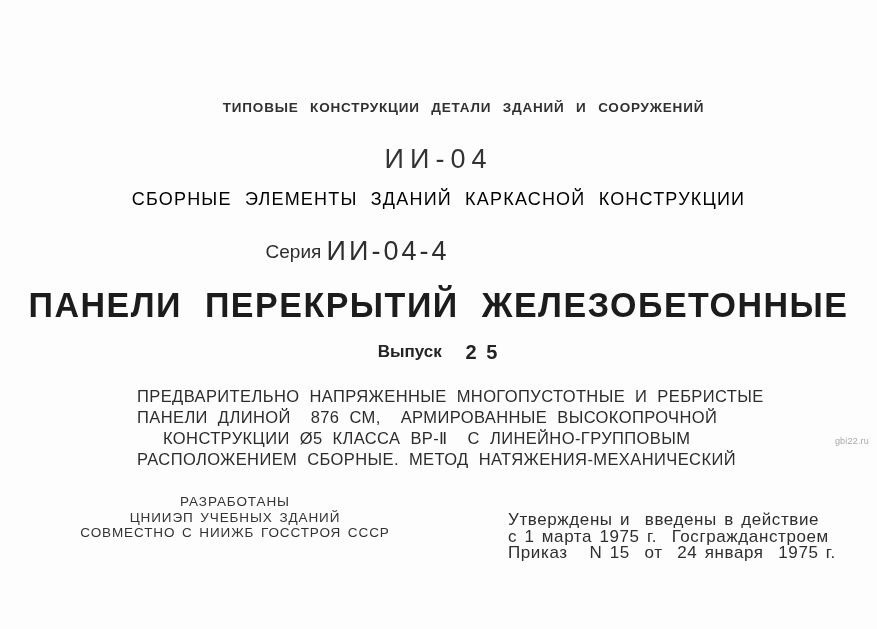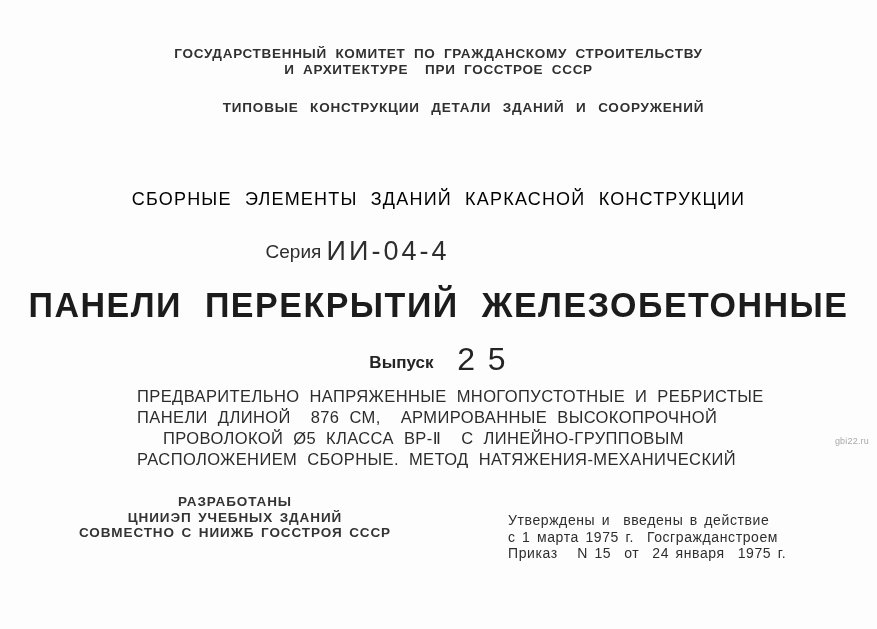--- a/index.html
+++ b/index.html
@@ -98,22 +98,22 @@
   
   .issue {
     position: absolute;
     top: 341px; left: 0; width: 877px;
     text-align: center;
     font-size: 17px;
     font-weight: bold;
     color: #242424;
   }
   .issue .number {
-    font-size: 32px;
-    font-weight: 400;
+    font-size: 20px;
+    font-weight: 700;
     letter-spacing: 2px;
     vertical-align: -2px;
     margin-left: 19px;
   }
 
   
   .desc {
     position: absolute;
     top: 378px; left: 137px; width: 625px;
     font-size: 16.5px;
@@ -127,76 +127,73 @@
 
   
   .developed {
     position: absolute;
     top: 494px; left: 65px; width: 340px;
     text-align: center;
     font-size: 13.5px;
     line-height: 15.5px;
     letter-spacing: 0.9px;
     word-spacing: 2px;
-    font-weight: bold;
+    font-weight: normal;
     color: #333333;
   }
 
   
   .approval {
     position: absolute;
     top: 512px; left: 508px;
-    font-size: 14px;
+    font-size: 17px;
     line-height: 16.5px;
     letter-spacing: 0.6px;
     word-spacing: 2px;
     color: #2e2e2e;
   }
 
   
   .watermark {
     position: absolute;
     top: 436px; right: 8px;
     font-size: 9px;
     color: #a8a8a8;
     letter-spacing: 0.2px;
   }
 </style>
 </head>
 <body>
 
 <div class="page">
 
-  <div class="org">
-    <div class="line">ГОСУДАРСТВЕННЫЙ КОМИТЕТ ПО ГРАЖДАНСКОМУ СТРОИТЕЛЬСТВУ</div>
-    <div class="line">И АРХИТЕКТУРЕ  ПРИ ГОССТРОЕ СССР</div>
-  </div>
 
   <div class="series-type line">ТИПОВЫЕ КОНСТРУКЦИИ ДЕТАЛИ ЗДАНИЙ И СООРУЖЕНИЙ</div>
 
+  <div class="code line">ИИ-04</div>
 
   <div class="subtitle line">СБОРНЫЕ ЭЛЕМЕНТЫ ЗДАНИЙ КАРКАСНОЙ КОНСТРУКЦИИ</div>
 
   <div class="series-line">
     <span>Серия</span>
     <span> </span>
     <span class="number">ИИ-04-4</span>
   </div>
 
   <div class="main-title line">ПАНЕЛИ ПЕРЕКРЫТИЙ ЖЕЛЕЗОБЕТОННЫЕ</div>
 
   <div class="issue">
     <span>Выпуск</span>
     <span class="number line">2 5</span>
   </div>
 
   <div class="desc">
     <div class="line">ПРЕДВАРИТЕЛЬНО НАПРЯЖЕННЫЕ МНОГОПУСТОТНЫЕ И РЕБРИСТЫЕ</div>
     <div class="line">ПАНЕЛИ ДЛИНОЙ  876 СМ,  АРМИРОВАННЫЕ ВЫСОКОПРОЧНОЙ</div>
-    <div class="line indent">ПРОВОЛОКОЙ Ø5 КЛАССА ВР-Ⅱ  С ЛИНЕЙНО-ГРУППОВЫМ</div>
+    <div class="line indent">КОНСТРУКЦИИ Ø5 КЛАССА ВР-Ⅱ  С ЛИНЕЙНО-ГРУППОВЫМ</div>
     <div class="line">РАСПОЛОЖЕНИЕМ СБОРНЫЕ. МЕТОД НАТЯЖЕНИЯ-МЕХАНИЧЕСКИЙ</div>
   </div>
 
   <div class="developed">
     <div class="line">РАЗРАБОТАНЫ</div>
     <div class="line">ЦНИИЭП УЧЕБНЫХ ЗДАНИЙ</div>
     <div class="line">СОВМЕСТНО С НИИЖБ ГОССТРОЯ СССР</div>
   </div>
 
   <div class="approval">

